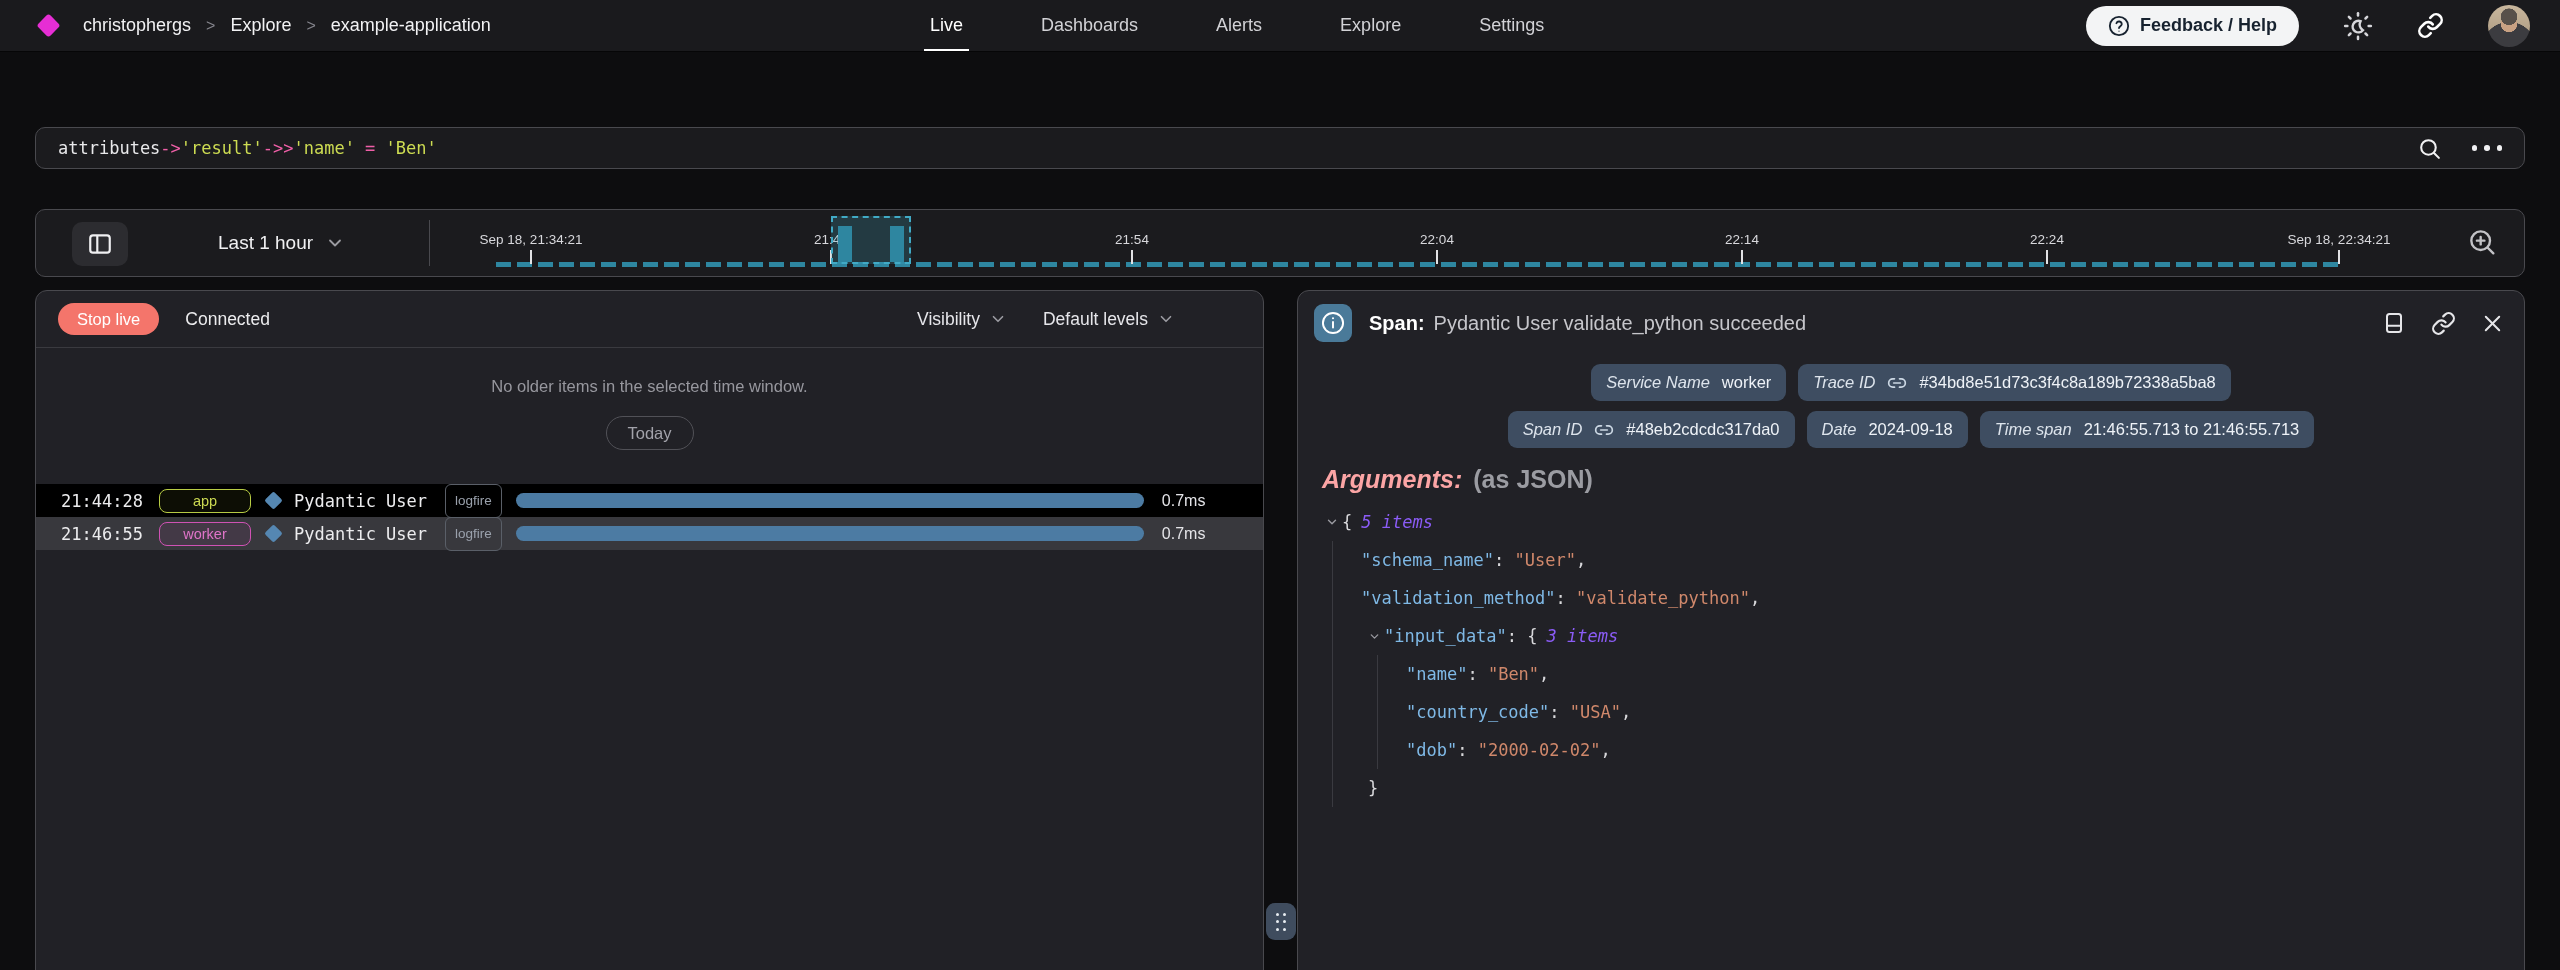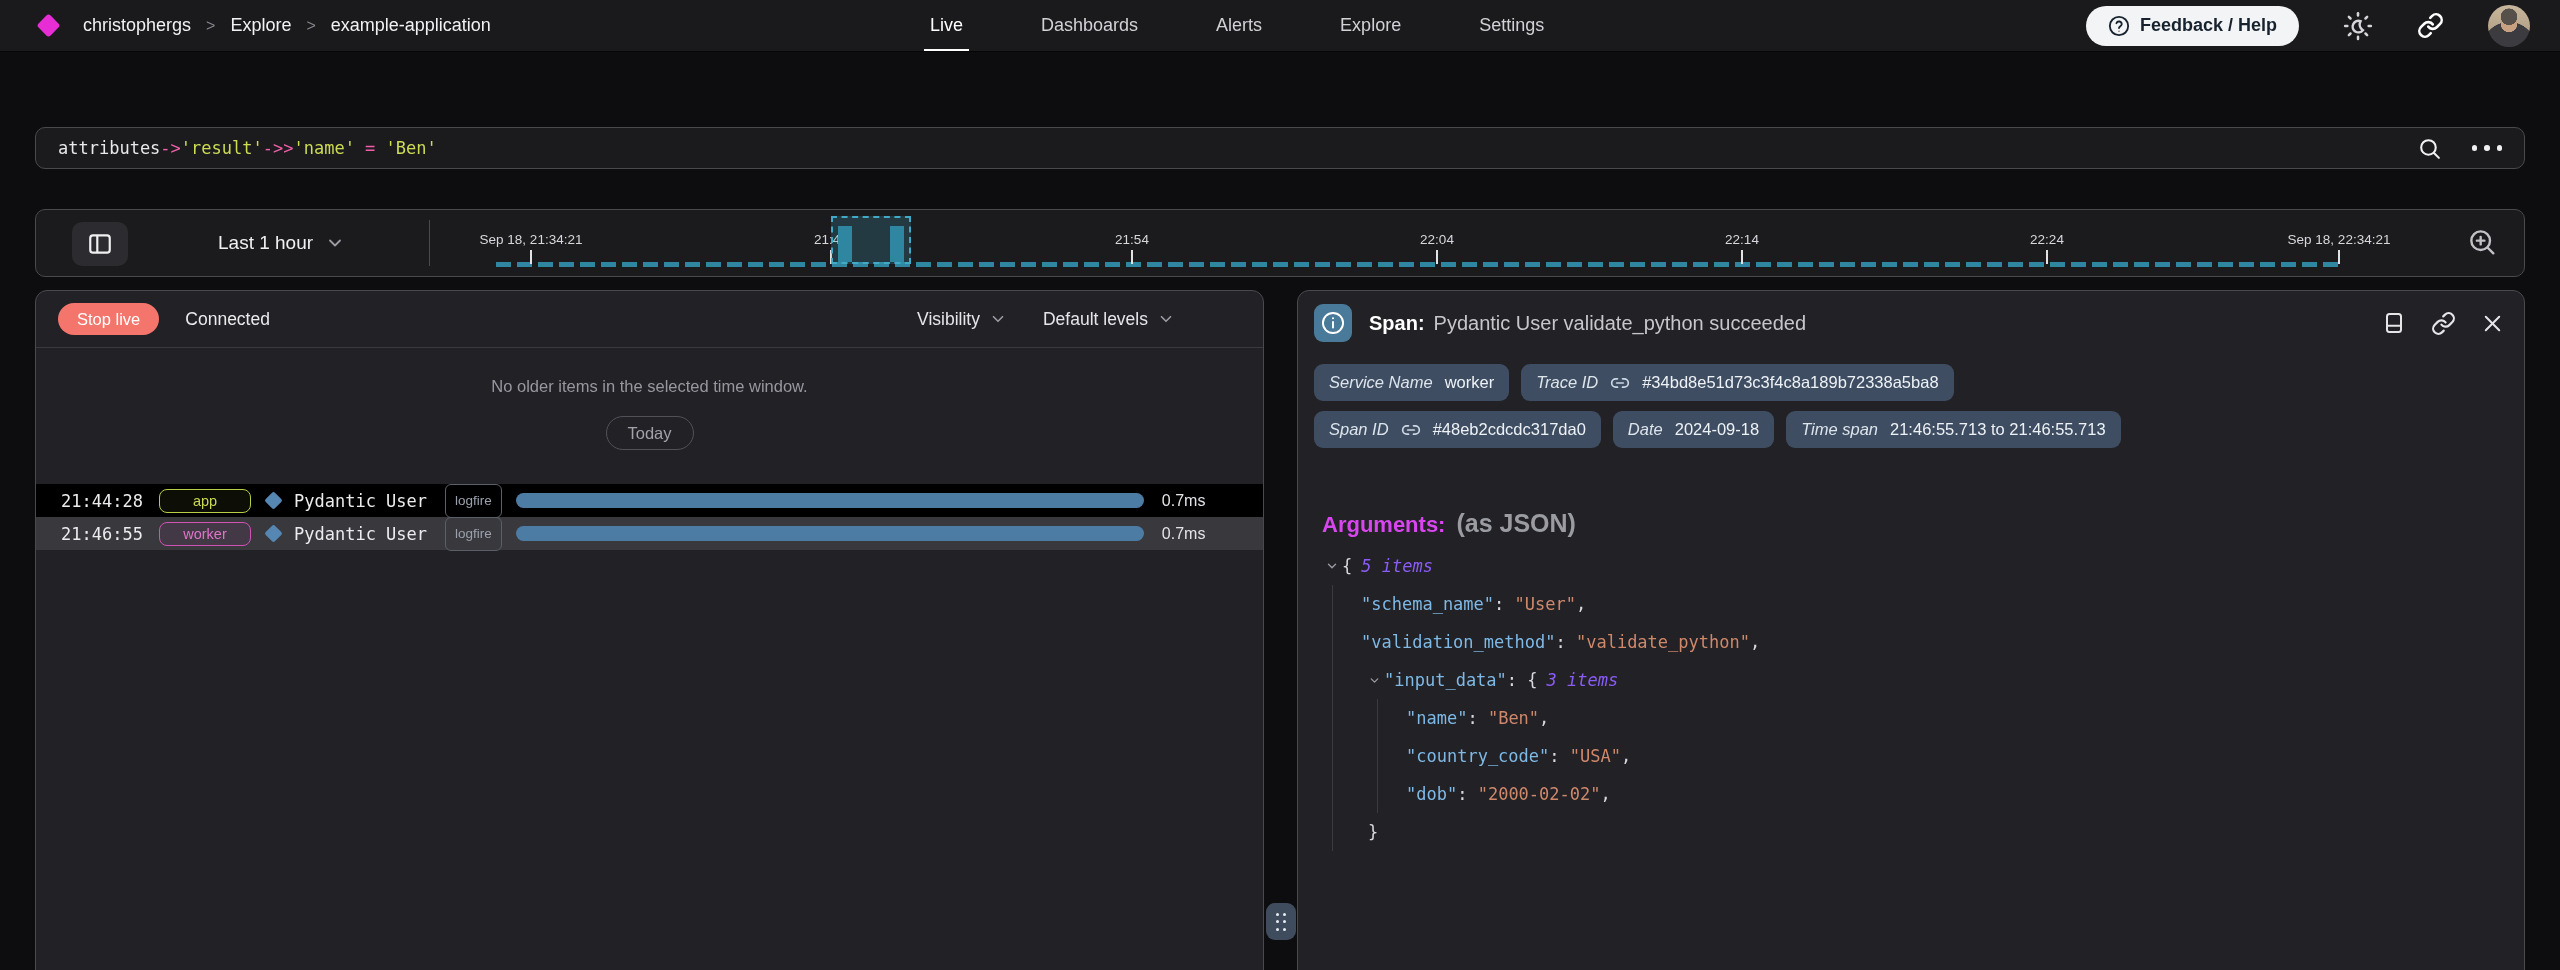--- a/index.html
+++ b/index.html
@@ -115,34 +115,34 @@
 
   
   .detail-header { display:flex; align-items:center; padding:13px 20px 8px 16px; }
   .info-badge { width:38px; height:38px; border-radius:9px; background:#4a7a99; color:#ffffff;
                 display:flex; align-items:center; justify-content:center; flex:none; }
   .span-kind { margin-left:17px; font-size:20px; font-weight:bold; color:#ffffff; }
   .span-title { margin-left:9px; font-size:20px; color:#c6c6cb; }
   .detail-header .spacer { flex:1; }
   .hdr-icons { display:flex; align-items:center; gap:25px; color:#e6e6e9; }
   .meta { padding:4px 16px 0 16px; }
-  .meta-row { display:flex; gap:12px; margin-top:10px; }
+  .meta-row { display:flex; gap:12px; margin-top:10px;justify-content:center; }
   .badge { display:inline-flex; align-items:center; height:37px; background:#3e4d61; border-radius:9px;
            padding:0 15px; gap:12px; }
   .badge-label { font-style:italic; font-size:16.5px; color:#dde4ec; }
   .badge-value { font-size:16.5px; color:#eef2f7; }
   .badge .ic { color:#ccd8e4; }
   .dtabs { margin-top:17px; border-bottom:1px solid #3a3a3f; padding:0 16px; display:flex; gap:42px; }
   .dtab { position:relative; padding:9px 15px 12px 15px; font-size:17.5px; color:#b9b9bf; }
   .dtab.active { color:#ffffff; }
   .dtab.active::after { content:""; position:absolute; left:0; right:0; bottom:-1px; height:3px; background:#8ba6c2; }
   .detail-content { padding:17px 24px 0 24px; }
   .args-heading { display:flex; align-items:baseline; }
-  .args-title { font-size:22px; font-weight:bold; color:#d946ef; }
-  .args-suffix { font-size:25px; font-weight:bold; color:#9b9ca2; margin-left:11px;margin-top:44px; }
+  .args-title { font-size:25px; font-weight:bold; color:#fca5a5;font-style:italic; }
+  .args-suffix { font-size:25px; font-weight:bold; color:#9b9ca2; margin-left:11px; }
   .json-tree { position:relative; margin-top:9px; font-family:"DejaVu Sans Mono", monospace;
                font-size:17px; line-height:38px; }
   .jline { white-space:pre; display:flex; align-items:center; }
   .jline .caret { width:20px; color:#9a9aa0; flex:none; }
   .jline.root  { padding-left:0; }
   .jline.l1    { padding-left:39px; }
   .jline.lexp  { padding-left:42px; }
   .jline.l2    { padding-left:84px; }
   .jline.lclose{ padding-left:46px; }
   .jkey { color:#7fb9e6; }

